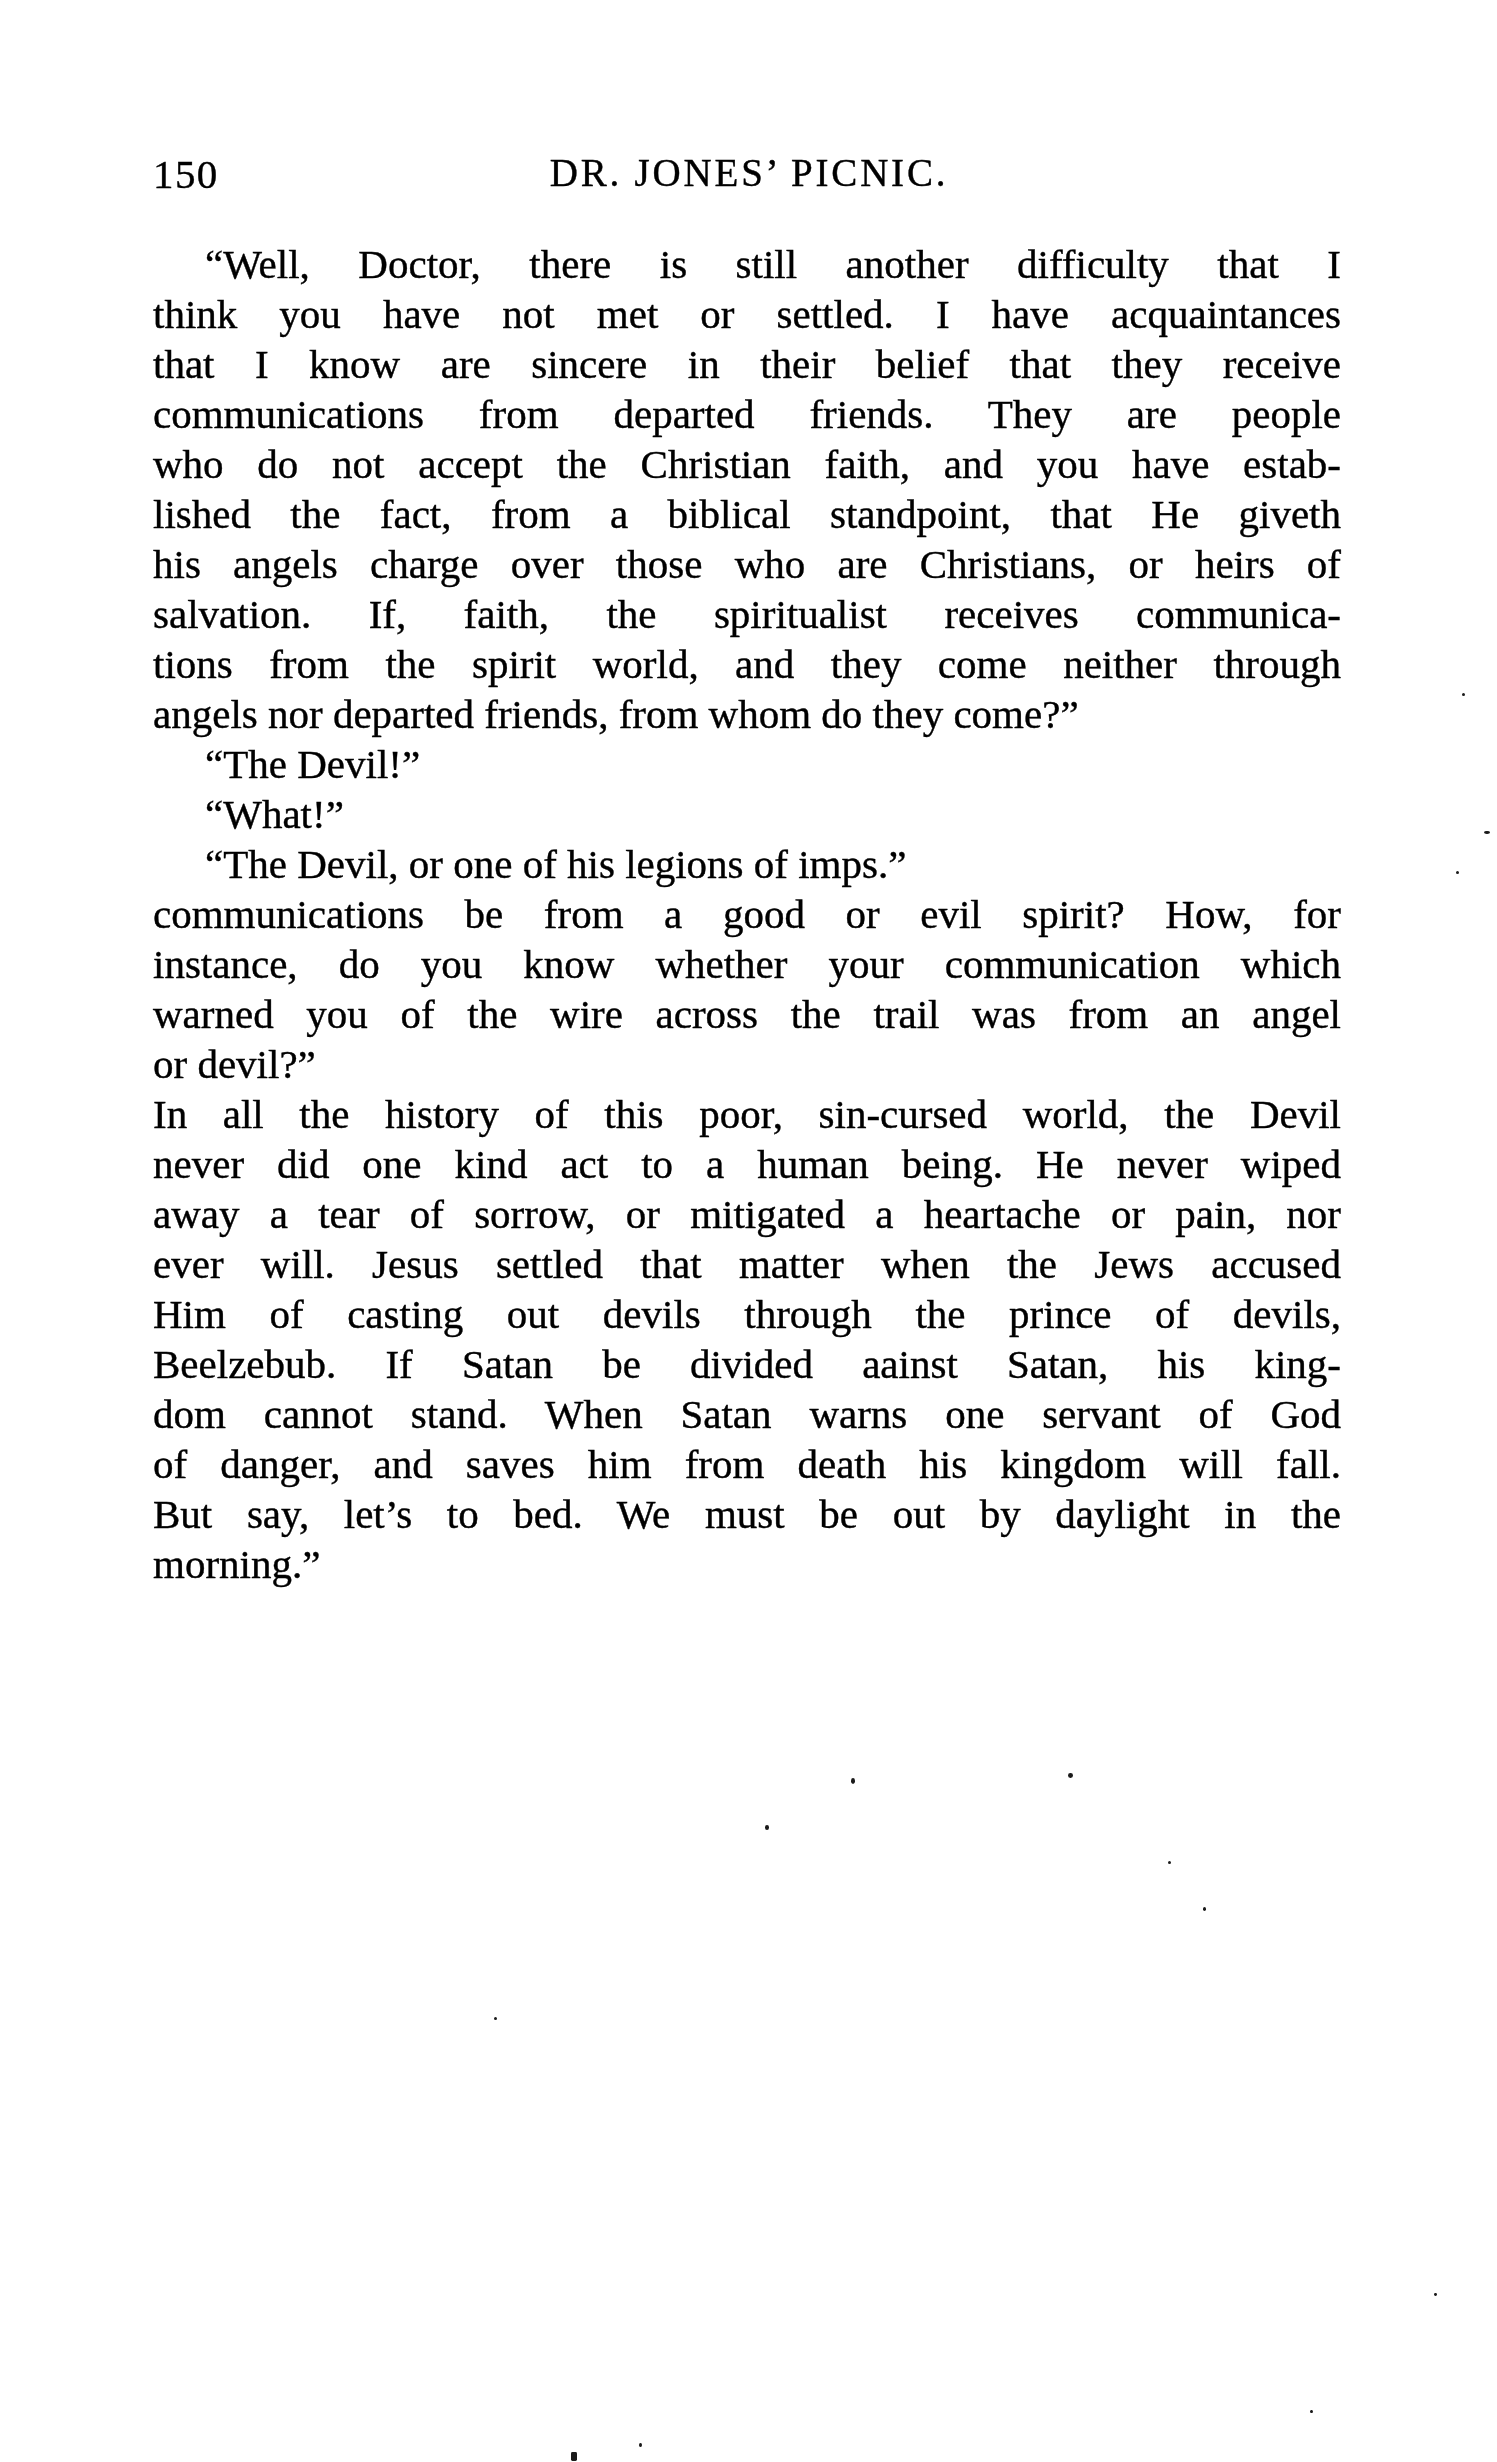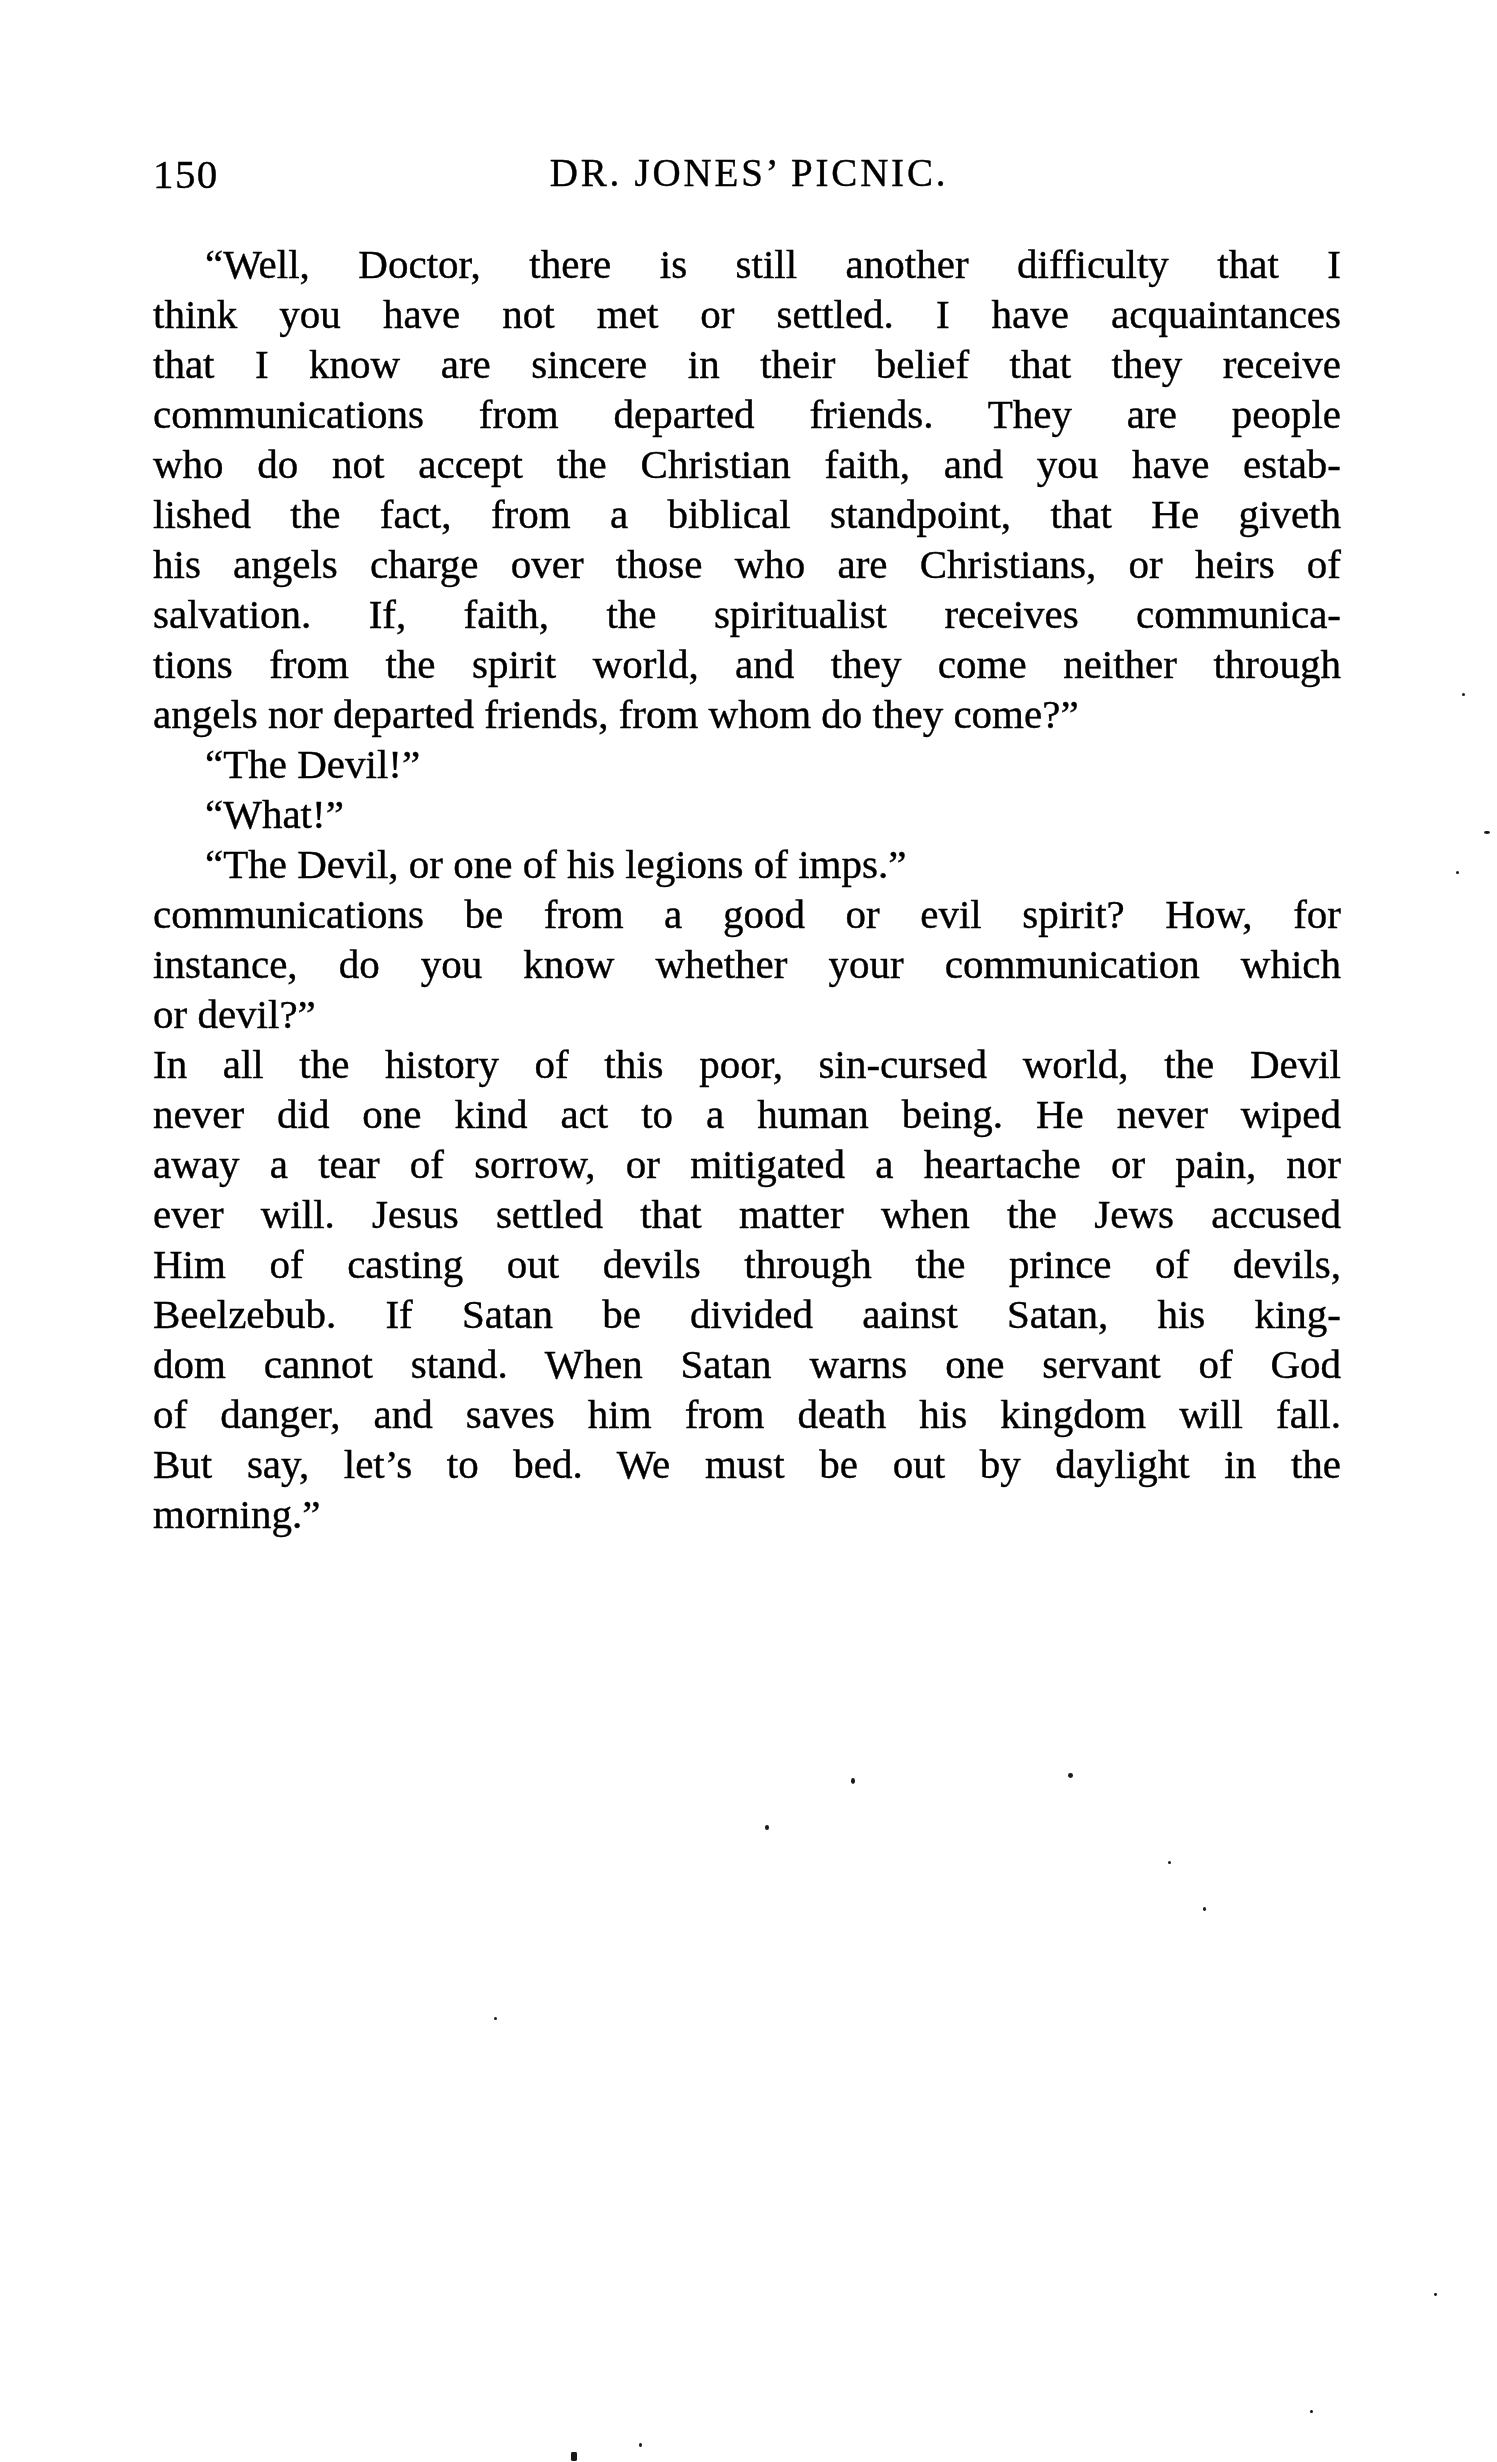--- a/index.html
+++ b/index.html
@@ -100,20 +100,21 @@
       <div class="line">lished the fact, from a biblical standpoint, that He giveth</div>
       <div class="line">his angels charge over those who are Christians, or heirs of</div>
       <div class="line">salvation.  If, faith, the spiritualist receives communica-</div>
       <div class="line">tions from the spirit world, and they come neither through</div>
       <div class="line plain">angels nor departed friends, from whom do they come?”</div>
       <div class="line indent plain">“The Devil!”</div>
       <div class="line indent plain">“What!”</div>
       <div class="line indent plain">“The Devil, or one of his legions of imps.”</div>
       <div class="line">communications be from a good or evil spirit?  How, for</div>
       <div class="line">instance, do you know whether your communication which</div>
+      <div class="line">warned you of the wire across the trail was from an angel</div>
       <div class="line plain">or devil?”</div>
       <div class="line">In all the history of this poor, sin-cursed world, the Devil</div>
       <div class="line">never did one kind act to a human being.  He never wiped</div>
       <div class="line">away a tear of sorrow, or mitigated a heartache or pain, nor</div>
       <div class="line">ever will.  Jesus settled that matter when the Jews accused</div>
       <div class="line">Him of casting out devils through the prince of devils,</div>
       <div class="line">Beelzebub.  If Satan be divided aainst Satan, his king-</div>
       <div class="line">dom cannot stand.  When Satan warns one servant of God</div>
       <div class="line">of danger, and saves him from death his kingdom will fall.</div>
       <div class="line">But say, let’s to bed.  We must be out by daylight in the</div>

